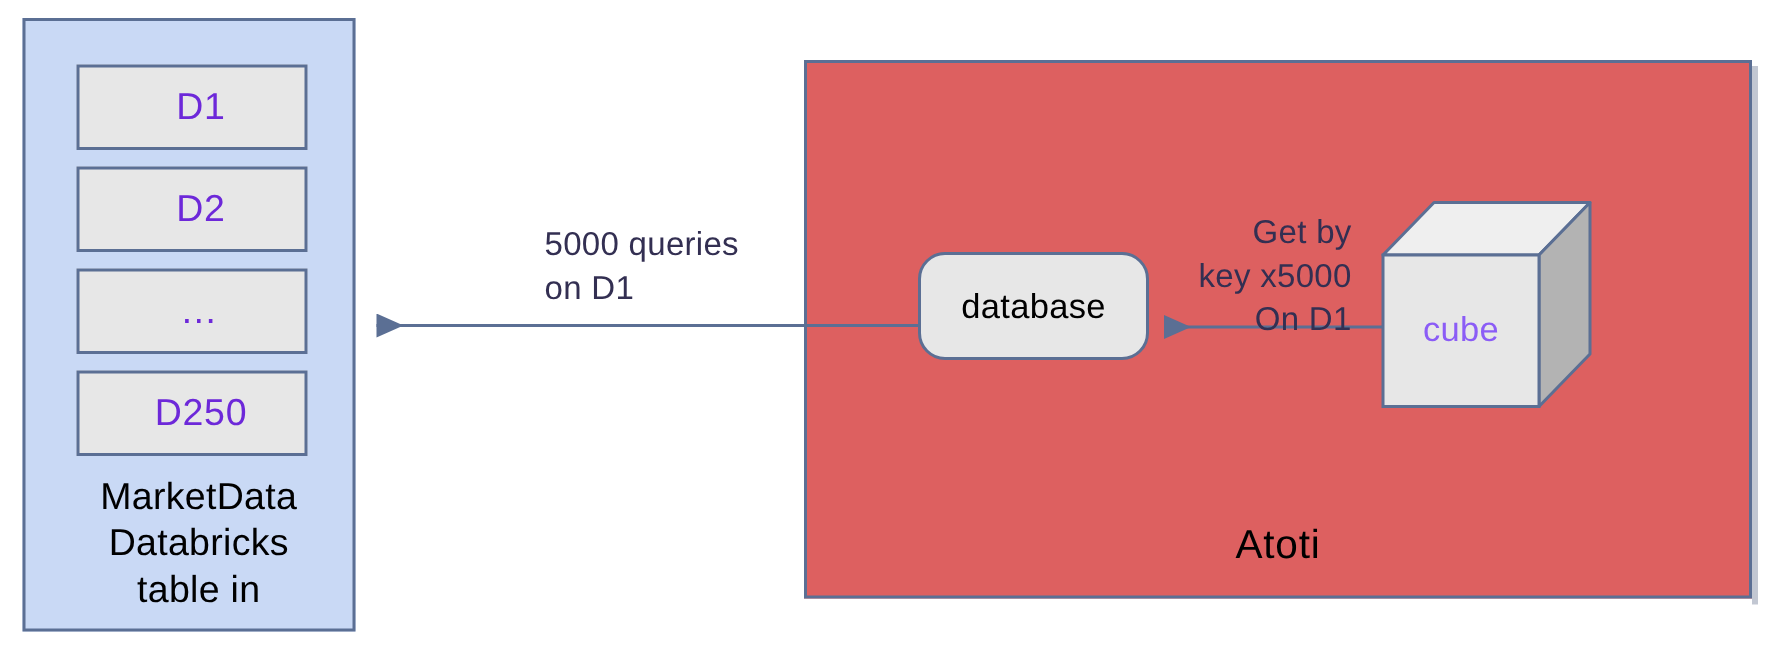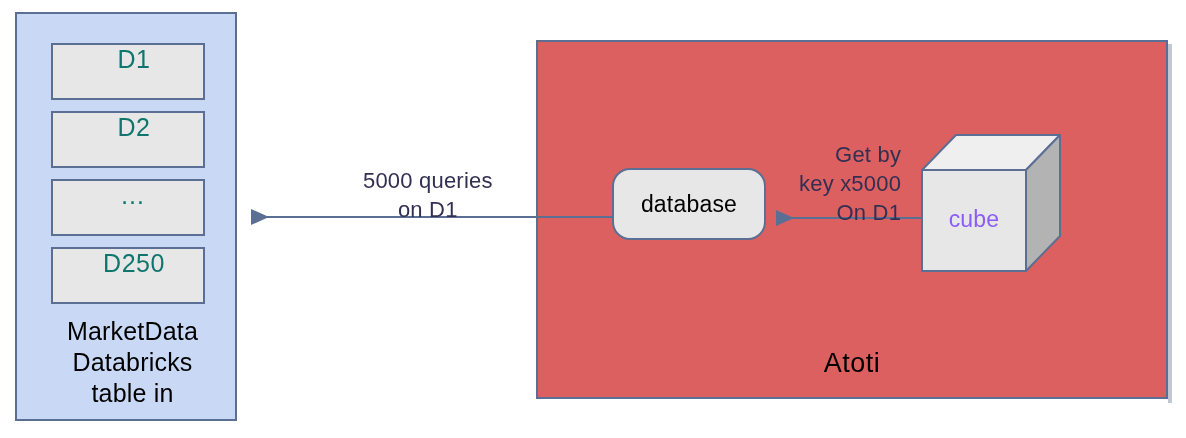--- a/index.html
+++ b/index.html
@@ -36,23 +36,23 @@
     width: 154px;
   }
   .partition-box {
     width: 154px;
     height: 57px;
     background: #e7e7e7;
     border: 2px solid #5b6f94;
     box-sizing: border-box;
     margin-bottom: 11px;
     display: flex;
-    align-items: flex-start;
+    align-items: center;
     justify-content: center;
-    color: #0f766e;
+    color: #6d28d9;
     font-size: 25px;
     letter-spacing: 0.5px;
     padding-left: 12px;
   }
   .partition-box.ellipsis {
     font-size: 25px;
     letter-spacing: 3px;
   }
   .source-caption {
     position: absolute;
@@ -160,21 +160,21 @@
 
   
   .edge-label {
     position: absolute;
     color: #332f52;
     font-size: 22px;
     line-height: 29px;
     letter-spacing: 0.2px;
     white-space: nowrap;
   }
-  .edge-label-outer { left: 363px; top: 148px; text-align: center; margin-top: 18px; }
+  .edge-label-outer { left: 363px; top: 148px; text-align: left; }
   .edge-label-inner { left: 799px; top: 140px; text-align: right; }
 </style>
 </head>
 <body>
 
 <div id="canvas">
 
   <div class="source-panel">
     <div class="partition-list">
       <div class="partition-box">

